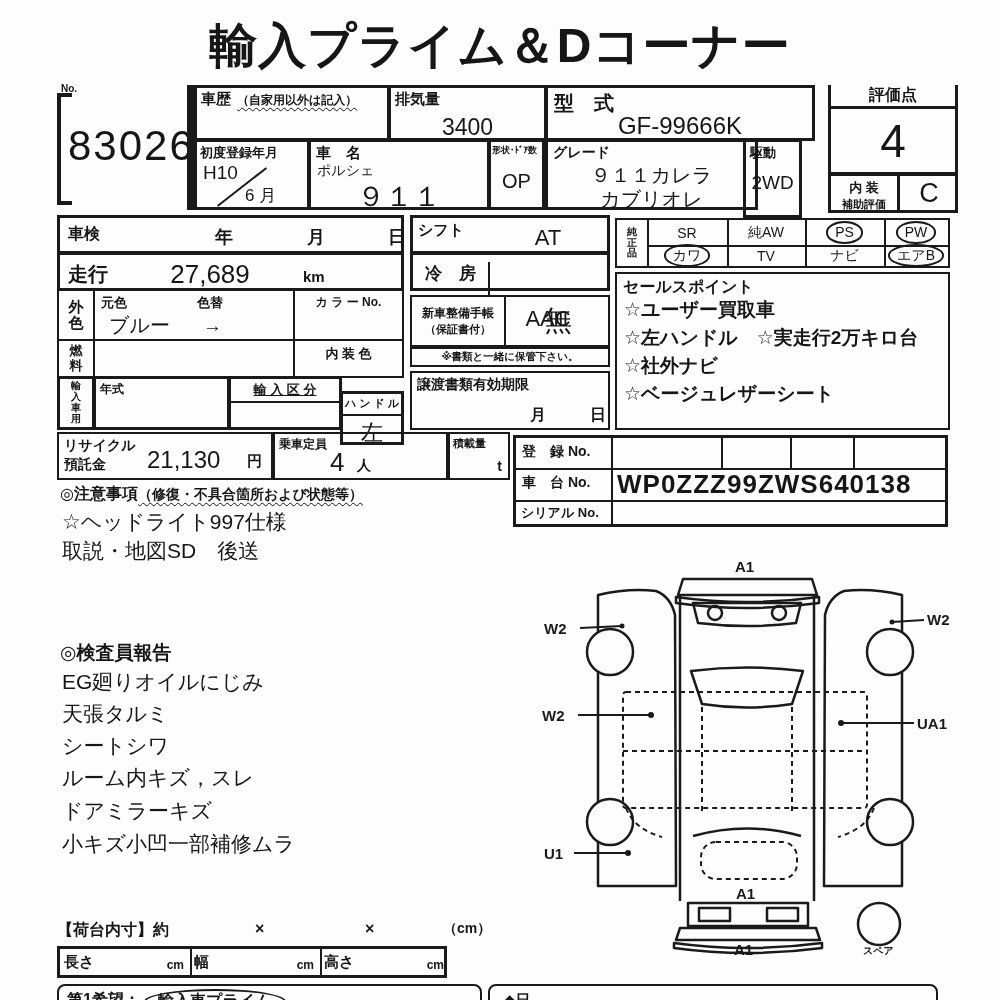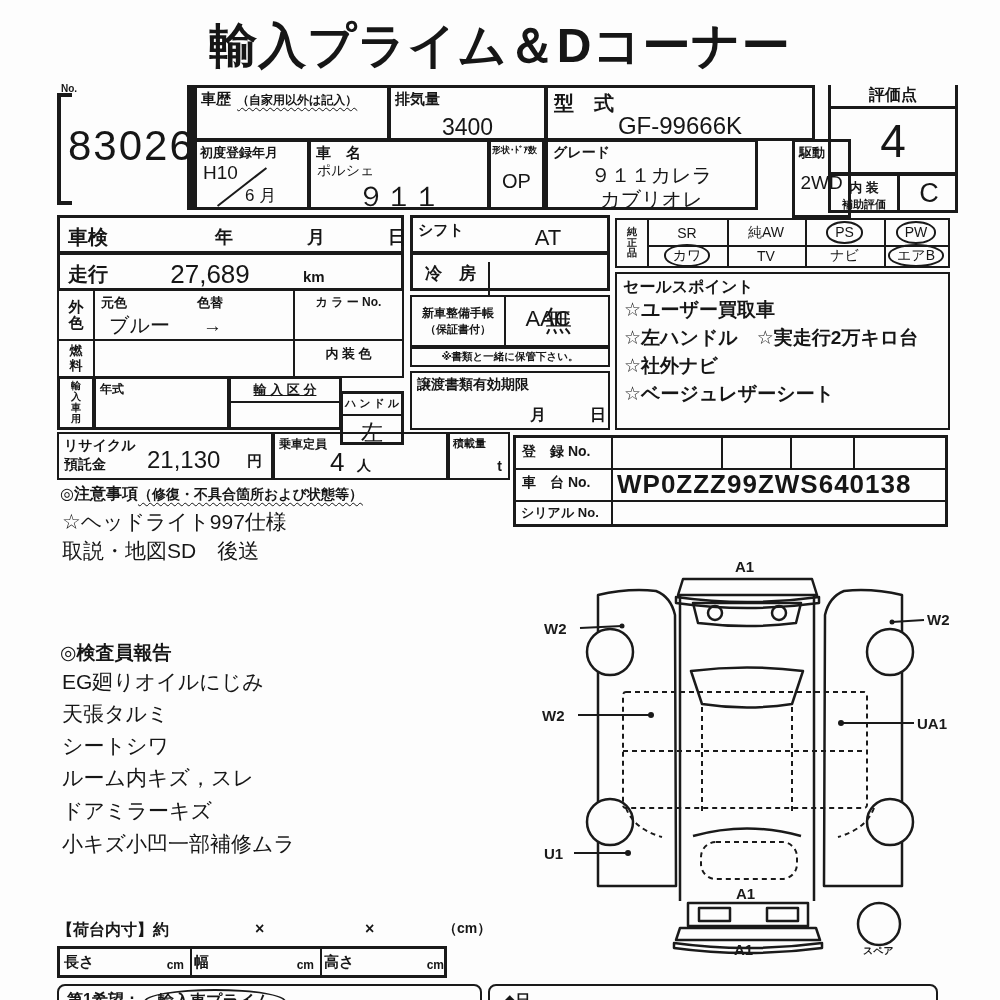--- a/index.html
+++ b/index.html
@@ -57,21 +57,21 @@
   </div>
   <div class="abs b3" style="left:488px;top:139px;width:57px;height:71px;">
     <span class="bold" style="position:absolute;left:1px;top:2px;font-size:9px;">形状･ﾄﾞｱ数</span>
     <span style="position:absolute;left:0;top:28px;width:100%;text-align:center;font-size:20px;">OP</span>
   </div>
   <div class="abs b3" style="left:545px;top:139px;width:213px;height:71px;">
     <span class="bold" style="position:absolute;left:5px;top:2px;font-size:14px;">グレード</span>
     <span style="position:absolute;left:0;top:20px;width:100%;text-align:center;font-size:20px;">９１１カレラ</span>
     <span style="position:absolute;left:0;top:44px;width:100%;text-align:center;font-size:20px;">カブリオレ</span>
   </div>
-  <div class="abs b3" style="left:792px;top:139px;width:59px;height:79px;text-decoration:underline;">
+  <div class="abs b3" style="left:743px;top:139px;width:59px;height:79px;text-decoration:underline;">
     <span class="bold" style="position:absolute;left:4px;top:2px;font-size:13px;">駆動</span>
     <span style="position:absolute;left:0;top:30px;width:100%;text-align:center;font-size:19px;">2WD</span>
   </div>
 
   <div class="abs" style="left:828px;top:85px;height:21px;border-left:3px solid #1a1a1a;"></div>
   <div class="abs" style="left:955px;top:85px;height:21px;border-left:3px solid #1a1a1a;"></div>
   <div class="abs bold" style="left:828px;top:85px;width:130px;text-align:center;font-size:16px;">評価点</div>
   <div class="abs b3 ctr" style="left:828px;top:106px;width:130px;height:69px;">
     <span style="font-size:46px;">4</span>
   </div>
@@ -79,21 +79,21 @@
     <div style="position:absolute;left:0;top:0;width:66px;height:100%;border-right:3px solid #1a1a1a;text-align:center;">
       <div class="bold" style="font-size:13px;margin-top:3px;">内 装</div>
       <div class="bold" style="font-size:11px;">補助評価</div>
     </div>
     <div class="ctr" style="position:absolute;left:66px;top:0;width:64px;height:100%;">
       <span style="font-size:27px;">C</span>
     </div>
   </div>
 
   <div class="abs b3" style="left:57px;top:215px;width:347px;height:39px;">
-    <span class="bold" style="position:absolute;left:8px;top:6px;font-size:20px;text-align:right;">車検</span>
+    <span class="bold" style="position:absolute;left:8px;top:6px;font-size:16px;text-align:right;">車検</span>
     <span class="bold" style="position:absolute;left:155px;top:7px;font-size:18px;">年</span>
     <span class="bold" style="position:absolute;left:247px;top:7px;font-size:18px;">月</span>
     <span class="bold" style="position:absolute;left:328px;top:7px;font-size:18px;">日</span>
   </div>
   <div class="abs b3" style="left:57px;top:252px;width:347px;height:39px;">
     <span class="bold" style="position:absolute;left:8px;top:6px;font-size:20px;">走行</span>
     <span style="position:absolute;left:70px;top:4px;width:160px;text-align:center;font-size:26px;">27,689</span>
     <span style="position:absolute;left:243px;top:13px;font-size:15px;font-weight:bold;">km</span>
   </div>
   <div class="abs b ctr" style="left:57px;top:289px;width:38px;height:52px;">

